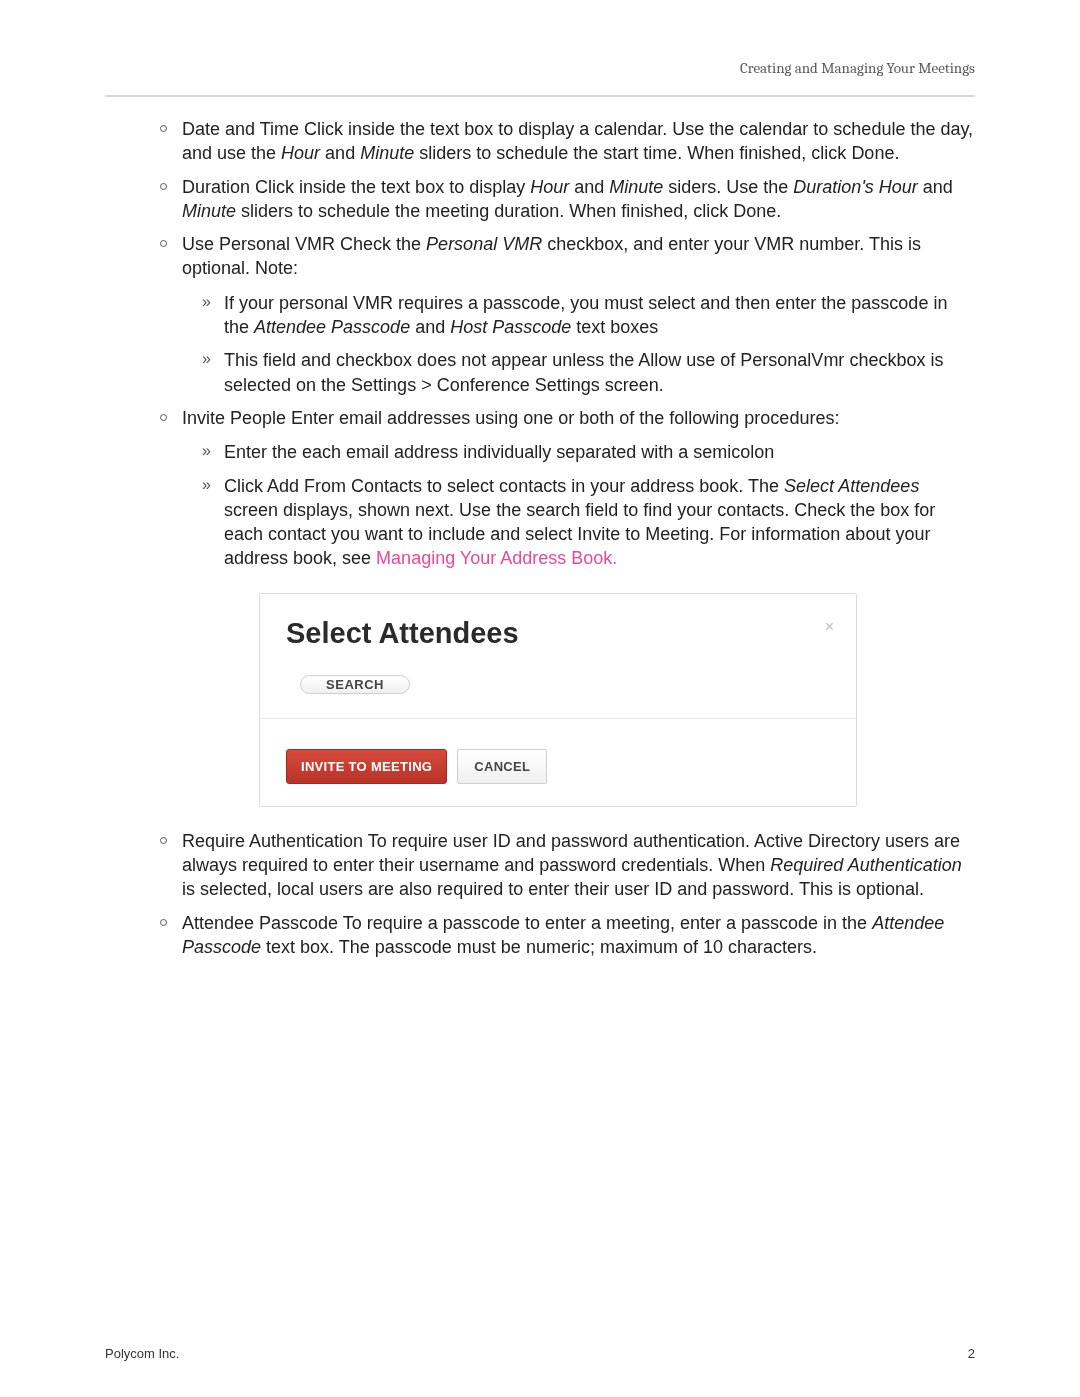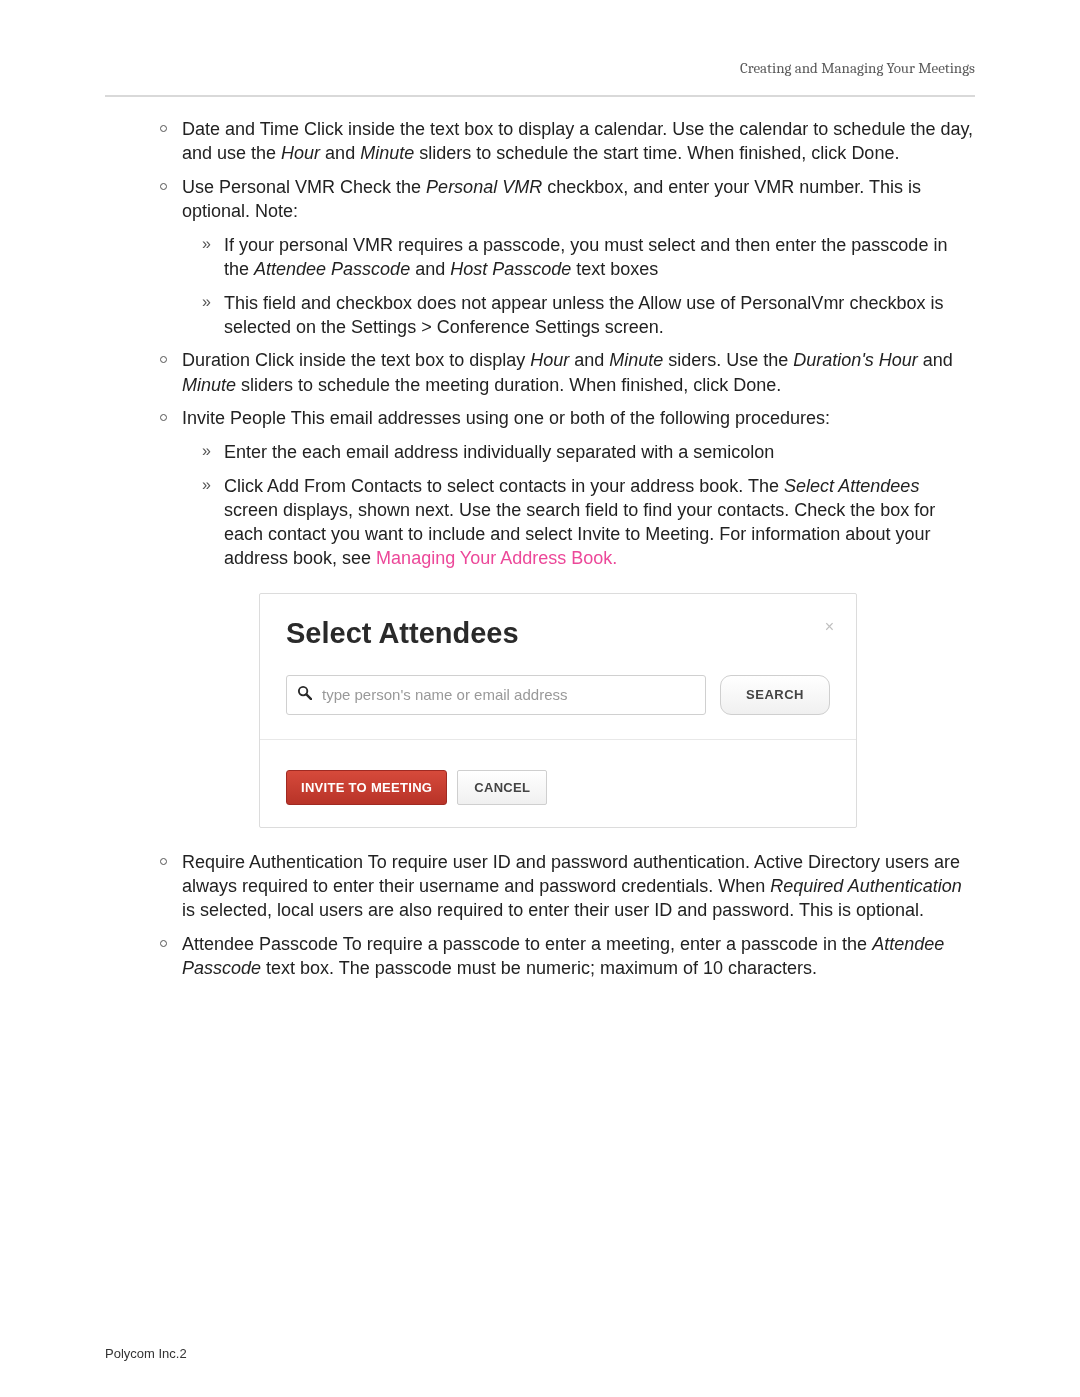--- a/index.html
+++ b/index.html
@@ -174,79 +174,70 @@
     padding: 9px 16px;
     border-radius: 2px;
     cursor: pointer;
   }
   .footer {
     position: absolute;
     bottom: 40px;
     left: 105px;
     right: 105px;
     display: flex;
-    justify-content: flex-start;
+    justify-content: space-between;
     font-size: 13px;
     color: #333;
   }
 </style>
 </head>
 <body>
 
 <div class="page">
 
   <div class="header-label">Creating and Managing Your Meetings</div>
   <hr class="rule">
 
   <ul class="l1">
 
     <li>
       <b>Date and Time</b><span>   Click inside the text box to display a calendar. Use the calendar to schedule the day, and use the </span><i>Hour</i><span> and </span><i>Minute</i><span> sliders to schedule the start time. When finished, click </span><b>Done</b><span>.</span>
     </li>
 
     <li>
+      <b>Duration</b><span>   Click inside the text box to display </span><i>Hour</i><span> and </span><i>Minute</i><span> siders. Use the </span><i>Duration's Hour</i><span> and </span><i>Minute</i><span> sliders to schedule the meeting duration. When finished, click </span><b>Done</b><span>.</span>
+    </li>
+
+    <li>
       <b>Use Personal VMR</b><span>   Check the </span><i>Personal VMR</i><span> checkbox, and enter your VMR number. This is optional. Note:</span>
       <ul class="l2">
         <li>
           <span> If your personal VMR requires a passcode, you must select and then enter the passcode in the </span><i>Attendee Passcode</i><span> and </span><i>Host Passcode</i><span> text boxes</span>
         </li>
         <li>
           <span>This field and checkbox does not appear unless the </span><b>Allow use of PersonalVmr</b><span> checkbox is selected on the </span><b>Settings &gt; Conference Settings</b><span> screen.</span>
         </li>
       </ul>
     </li>
 
     <li>
-      <b>Duration</b><span>   Click inside the text box to display </span><i>Hour</i><span> and </span><i>Minute</i><span> siders. Use the </span><i>Duration's Hour</i><span> and </span><i>Minute</i><span> sliders to schedule the meeting duration. When finished, click </span><b>Done</b><span>.</span>
-    </li>
-
-    <li>
-      <b>Invite People</b><span>   This email addresses using one or both of the following procedures:</span>
+      <b>Invite People</b><span>   Enter email addresses using one or both of the following procedures:</span>
       <ul class="l2">
         <li>
           <span>Enter the each email address individually separated with a semicolon</span>
         </li>
         <li>
           <span>Click </span><b>Add From Contacts</b><span> to select contacts in your address book. The </span><i>Select Attendees</i><span> screen displays, shown next. Use the search field to find your contacts. Check the box for each contact you want to include and select </span><b>Invite to Meeting</b><span>. For information about your address book, see </span><span class="link">Managing Your Address Book.</span>
         </li>
       </ul>
 
       <div class="dialog">
         <div class="dialog-close">×</div>
         <div class="dialog-title">Select Attendees</div>
         <div class="search-row">
-          <div class="search-box">
-            <span class="search-icon">
-              <svg width="15" height="15" viewBox="0 0 16 16">
-                  <circle cx="6.5" cy="6.5" r="4.5" stroke="#2a2a2a" stroke-width="2" fill="none"></circle>
-                  <line x1="10" y1="10" x2="15" y2="15" stroke="#2a2a2a" stroke-width="2.5" stroke-linecap="round"></line>
-                </svg>
-            </span>
-            <input class="search-input" placeholder="type person's name or email address" style="">
-          </div>
           <button class="search-btn">SEARCH</button>
         </div>
         <hr class="dialog-divider">
         <div class="dialog-footer">
           <button class="btn-primary">INVITE TO MEETING</button>
           <button class="btn-secondary">CANCEL</button>
         </div>
       </div>
     </li>
 

